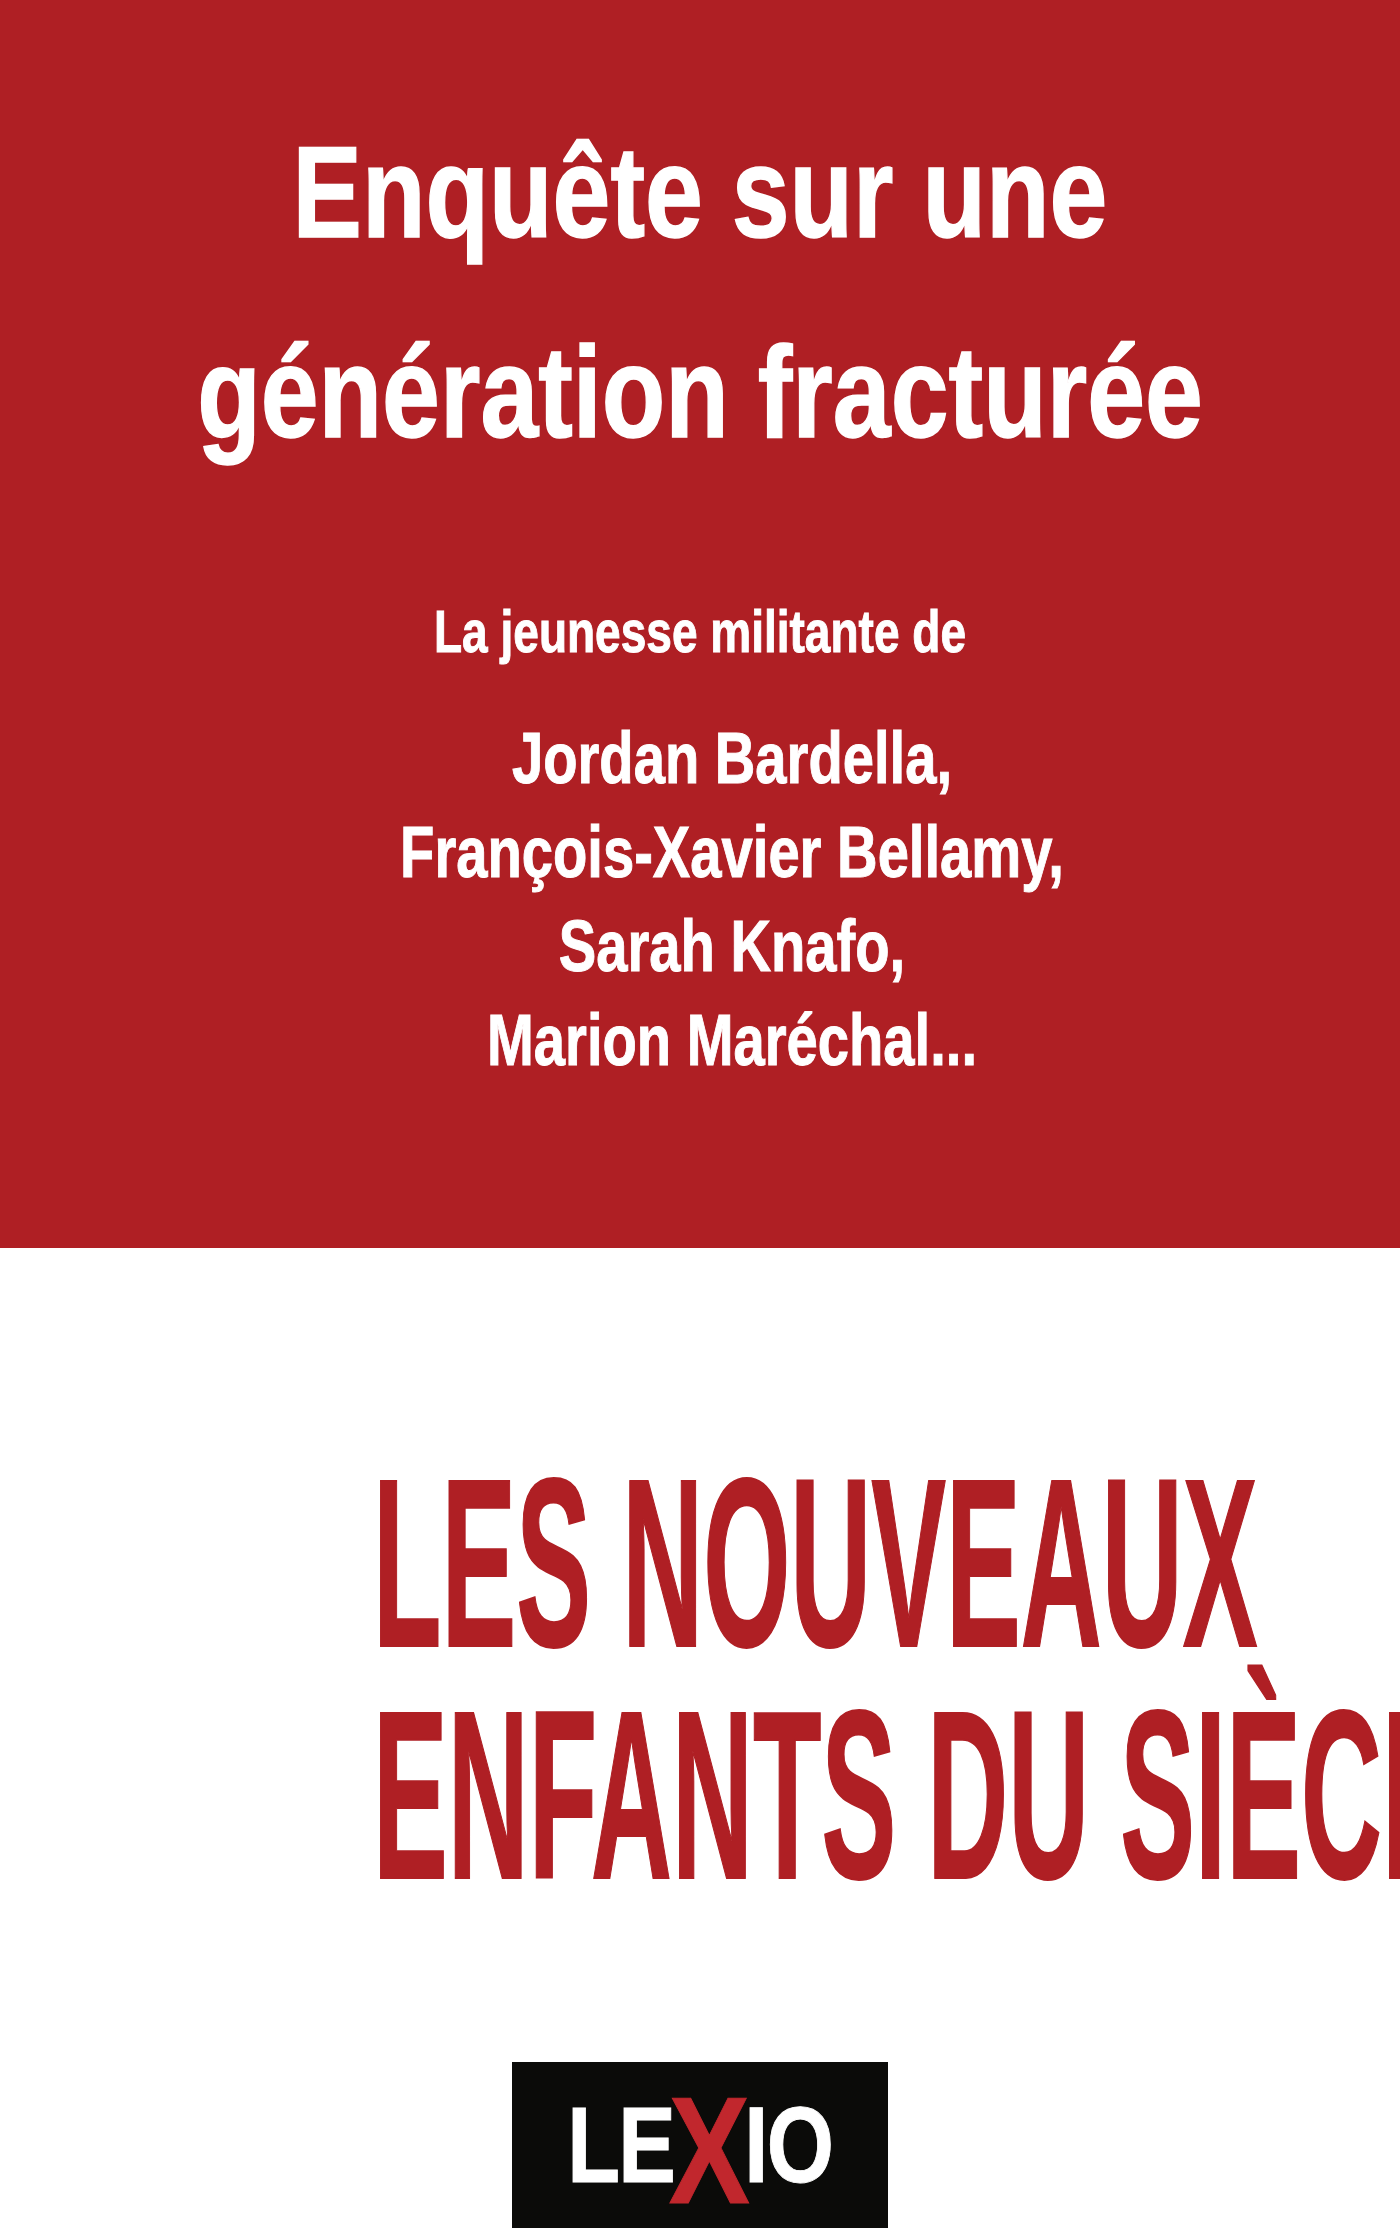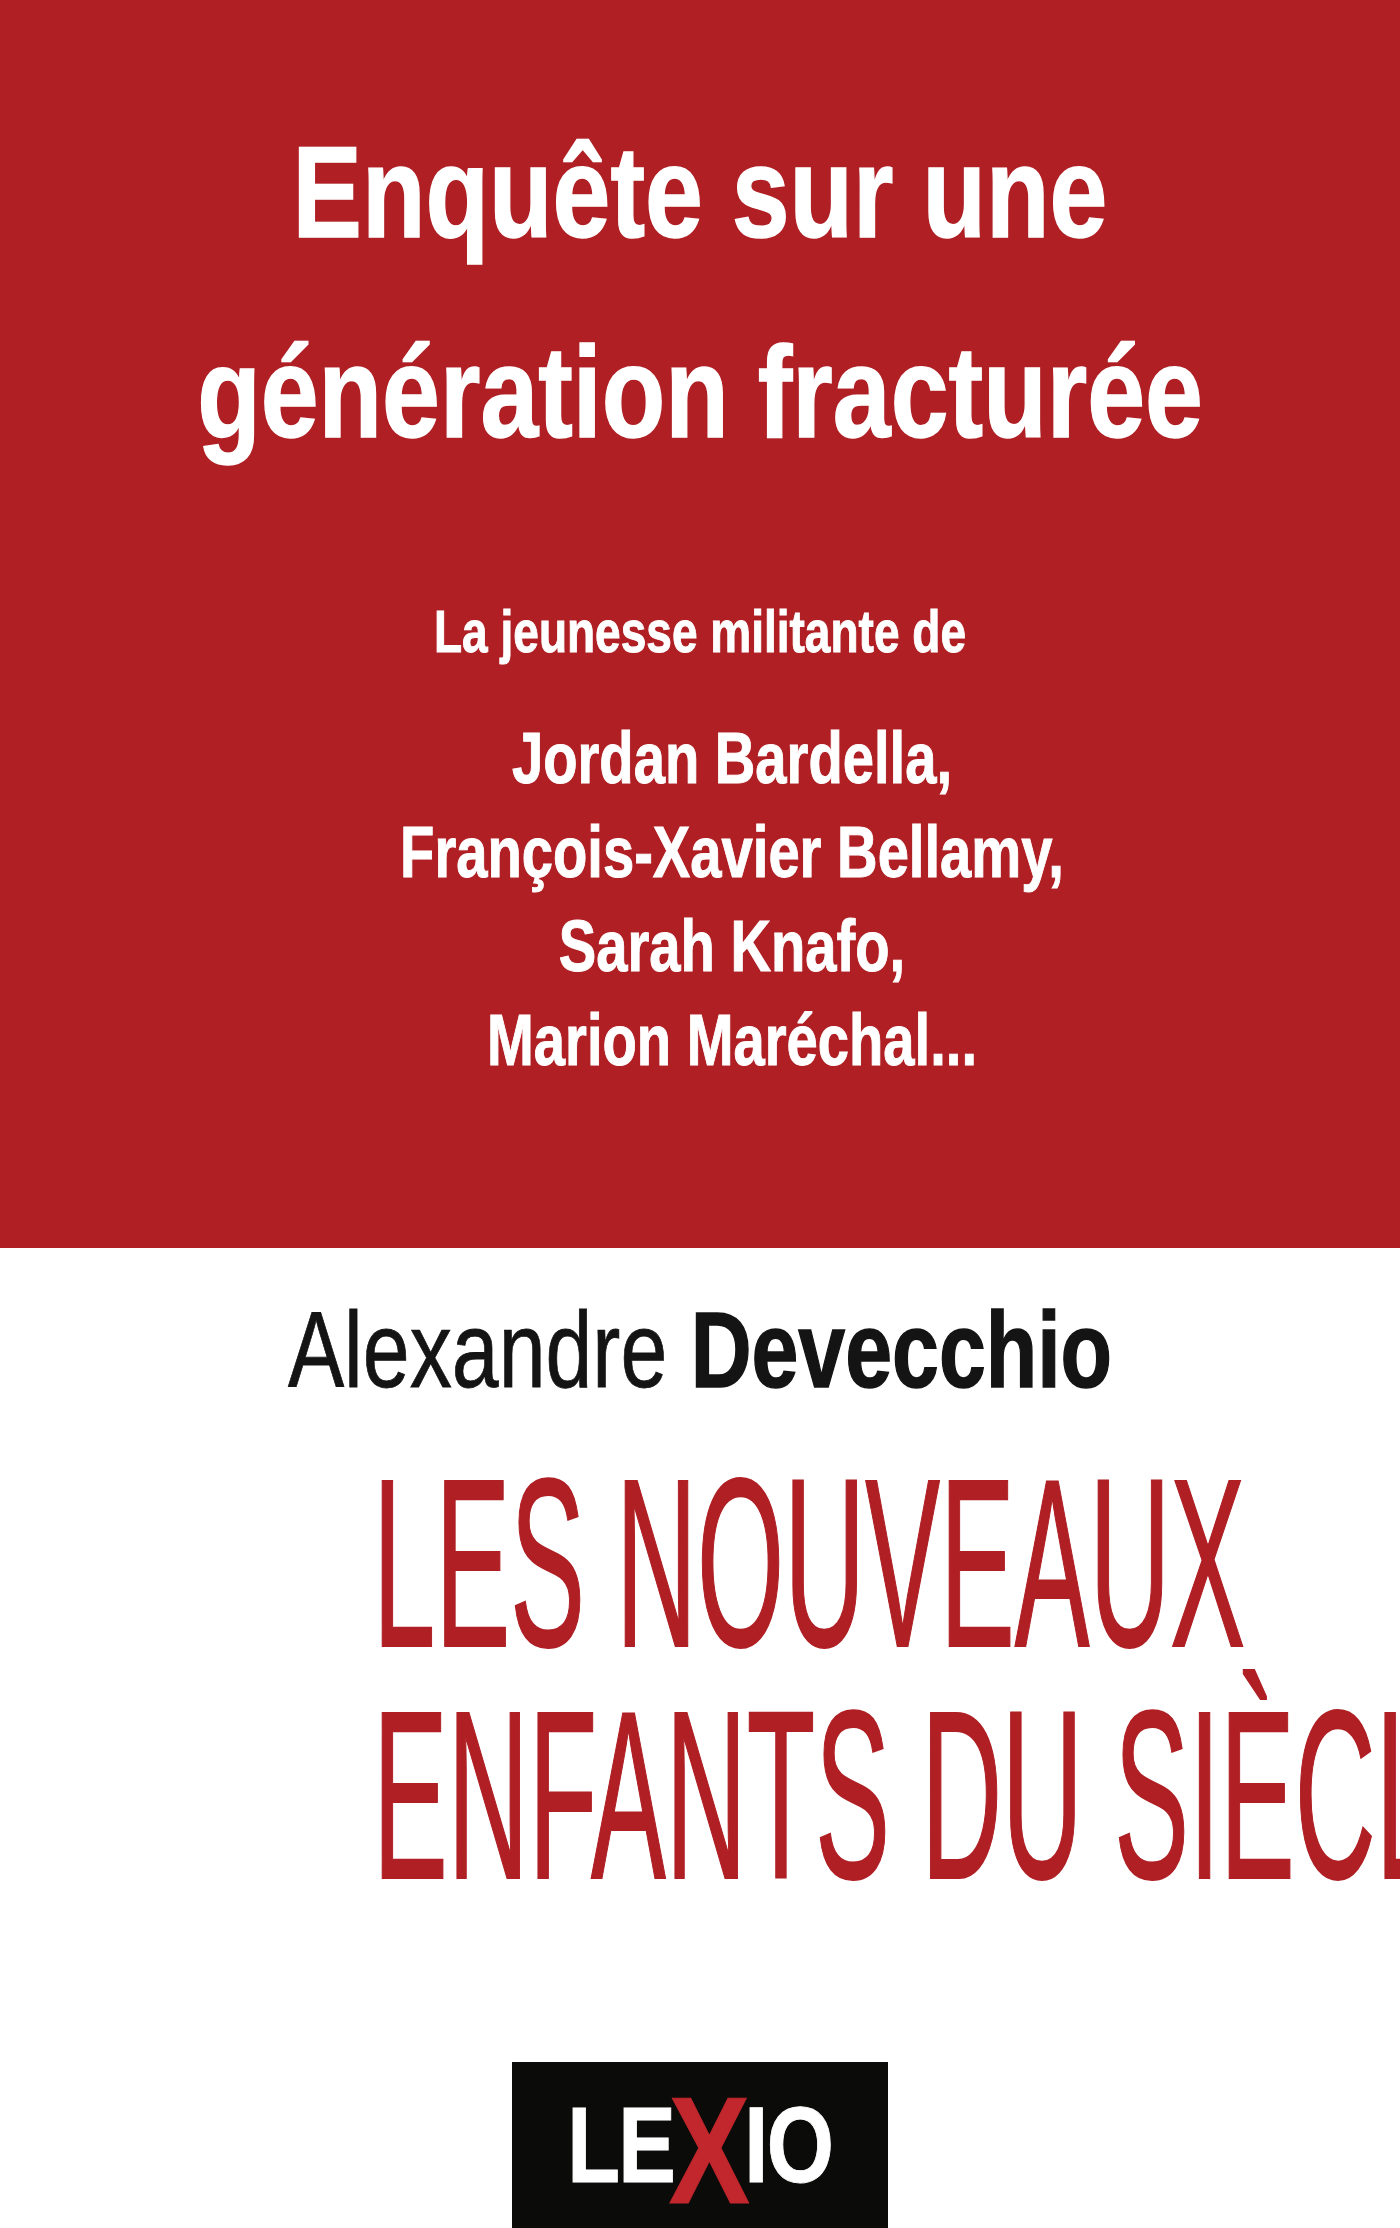--- a/index.html
+++ b/index.html
@@ -90,21 +90,21 @@
     -webkit-text-stroke: 1.5px #141414;
   }
 
   
   .book-title {
     position: absolute;
     top: 1447px; left: 0;
     width: 100%;
     color: #AF1F24;
     font-size: 240px;
-    font-weight: 400;
+    font-weight: 700;
     line-height: 232px;
     text-align: right;
   }
   .book-title .line {
     transform: scaleX(0.467);
     white-space: nowrap;
     -webkit-text-stroke: 2px #AF1F24;
   }
 
   
@@ -164,23 +164,20 @@
 
     <div class="names">
       <span class="line">Jordan Bardella,</span>
       <span class="line">François-Xavier Bellamy,</span>
       <span class="line">Sarah Knafo,</span>
       <span class="line">Marion Maréchal...</span>
     </div>
 
   </div>
 
-  <div class="author">
-    <span class="line"><span class="first">Alexandre</span> <span class="last">Devecchio</span></span>
-  </div>
 
   <div class="book-title">
     <span class="line">LES NOUVEAUX</span>
     <span class="line">ENFANTS DU SIÈCLE</span>
   </div>
 
   <div class="logo-box">
     <div class="logo-row">
       <span class="logo-le">LE</span>
       <span class="logo-x">X</span>

